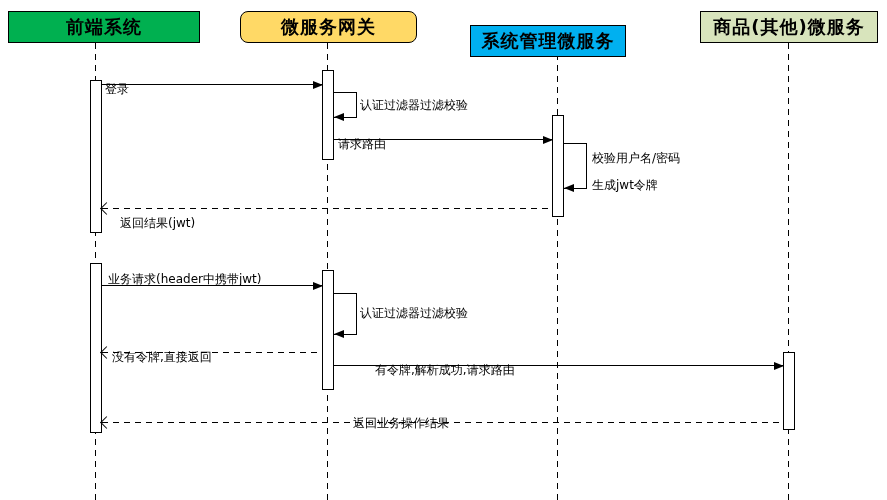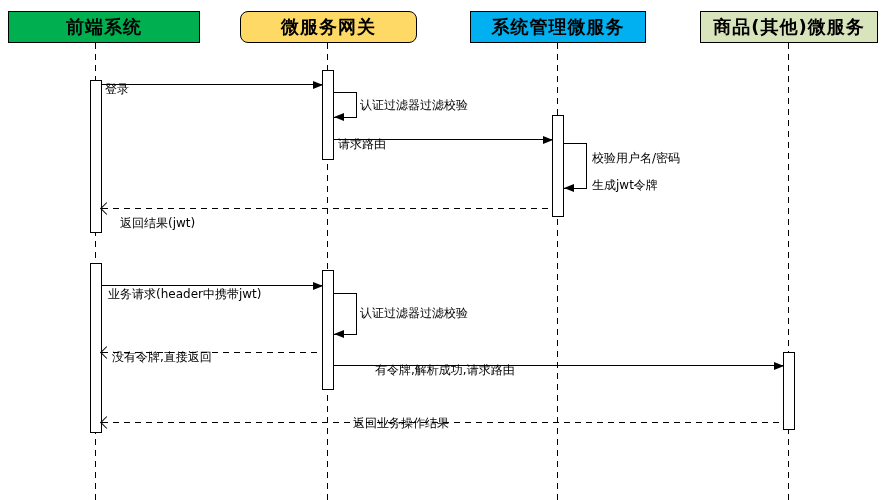--- a/index.html
+++ b/index.html
@@ -50,21 +50,21 @@
   <div class="lifeline" style="left:327px"></div>
   <div class="lifeline" style="left:557px"></div>
   <div class="lifeline" style="left:788px"></div>
 
   <div class="participant" style="left: 8px; width: 192px; background: rgb(0, 176, 80);">
     <span>前端系统</span>
   </div>
   <div class="participant" style="left: 240px; width: 177px; background: rgb(255, 217, 102); border-radius: 8px;">
     <span>微服务网关</span>
   </div>
-  <div class="participant" style="left: 470px; width: 176px; background: rgb(0, 176, 240);">
+  <div class="participant" style="left: 470px; width: 156px; background: rgb(0, 176, 240); margin-top: 14px;">
     <span>系统管理微服务</span>
   </div>
   <div class="participant" style="left: 700px; width: 178px; background: rgb(216, 228, 188); justify-content: center;">
     <span>商品(其他)微服务</span>
   </div>
 
   <div class="activation" style="left:90px;top:80px;height:153px"></div>
   <div class="activation" style="left:322px;top:70px;height:90px"></div>
   <div class="activation" style="left:552px;top:115px;height:102px"></div>
   <div class="activation" style="left:90px;top:263px;height:170px"></div>
@@ -93,21 +93,21 @@
   <div class="msg-label" style="left:592px;top:178px">生成jwt令牌</div>
 
   <div class="msg-line dashed" style="left:102px;top:208px;width:450px">
       <i class="ah-open-l"></i>
     </div>
   <div class="msg-label center" style="left:120px;top:200px;width:200px">返回结果(jwt)</div>
 
   <div class="msg-line solid" style="left:102px;top:285px;width:220px">
       <i class="ah-r"></i>
     </div>
-  <div class="msg-label center" style="left:108px;top:271px;width:210px">业务请求(header中携带jwt)</div>
+  <div class="msg-label center" style="left:108px;top:256px;width:210px">业务请求(header中携带jwt)</div>
 
   <div class="self-loop" style="left:334px;top:293px;width:23px;height:42px">
       <i class="ah-l"></i>
     </div>
   <div class="msg-label" style="left:360px;top:306px">认证过滤器过滤校验</div>
 
   <div class="msg-line dashed" style="left:102px;top:352px;width:220px">
       <i class="ah-open-l"></i>
     </div>
   <div class="msg-label center" style="left:112px;top:334px;width:200px">没有令牌,直接返回</div>

